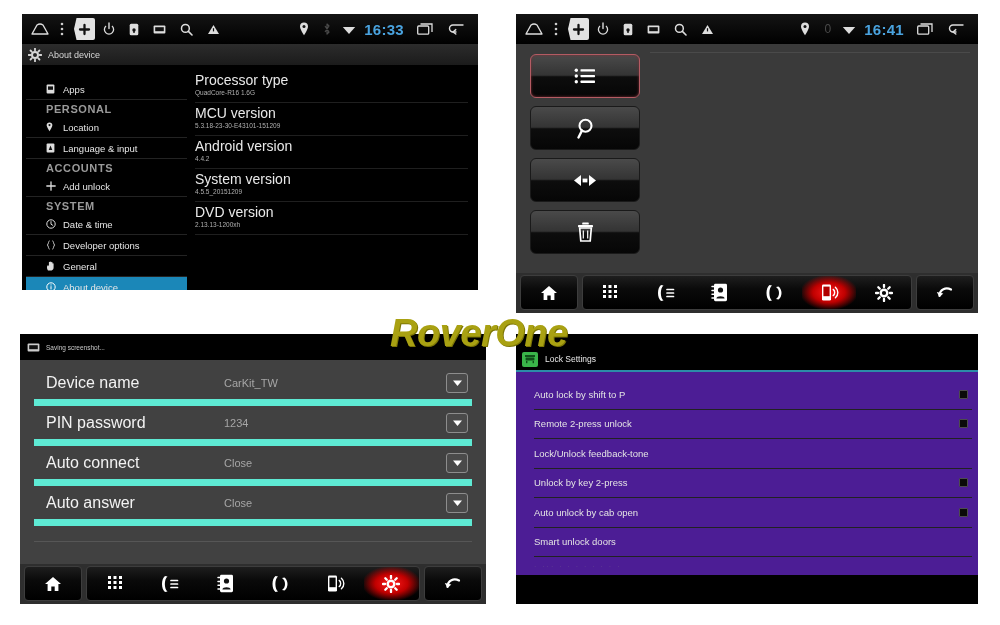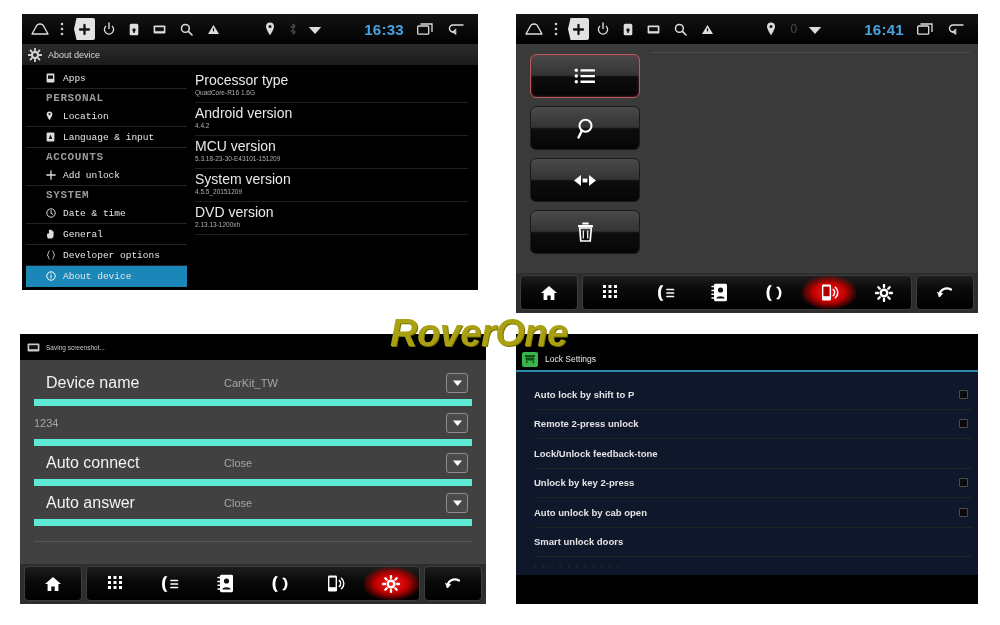--- a/index.html
+++ b/index.html
@@ -47,42 +47,41 @@
     height: 22px;
     flex: 0 0 auto;
   }
   .sb-spacer { flex: 1 1 auto; }
   .sb-time {
     color: #4aa3df;
     font-size: 15px;
     font-weight: bold;
     letter-spacing: 0.3px;
     padding: 0 4px 0 2px;
-    margin-left: 34px;
   }
   .sb-plus {
     background: #e2e2e2;
     color: #111;
     border-radius: 2px;
     padding: 1px 4px;
     clip-path: polygon(12% 0, 100% 0, 100% 100%, 12% 100%, 0 50%);
   }
   .sb-batt { color: #4a4a4a; font-size: 12px; }
 
   
   .sw-header {
     height: 22px;
     background: linear-gradient(#2c2c2c, #1b1b1b);
     display: flex; align-items: center; gap: 6px;
     padding: 0 6px;
     border-bottom: 1px solid #000;
   }
   .sw-header .ttl { color: #d8d8d8; font-size: 9px; }
   .sw-body { display: flex; height: calc(100% - 52px); background: #000; }
-  .sw-list { width: 165px; padding-top: 2px; font-family: Liberation Mono, monospace; }
+  .sw-list { width: 165px; padding-top: 13px; }
   .sw-detail { flex: 1; padding: 4px 0 0 8px; }
 
   .li {
     display: flex; align-items: center; gap: 6px;
     height: 21px;
     padding-left: 20px;
     color: #e6e6e6;
     font-size: 9.5px;
     border-bottom: 1px solid #232323;
     margin-left: 4px;
@@ -166,21 +165,21 @@
     height: 24px; background: #000;
     display: flex; align-items: center; gap: 7px; padding: 0 6px;
     border-bottom: 2px solid #2c8ca8;
   }
   .ls-header .ttl { color: #e8e8e8; font-size: 8.5px; }
   .ls-chip {
     width: 16px; height: 15px; border-radius: 2px;
     background: #3ab54a;
     display: flex; align-items: center; justify-content: center;
   }
-  .ls-body { background: #0f172a; padding: 8px 6px 0 18px; font-weight: bold; }
+  .ls-body { background: #4c1d95; padding: 8px 6px 0 18px; }
   .ls-row {
     display: flex; align-items: center;
     height: 29.5px;
     border-bottom: 1px solid #222;
   }
   .ls-row .lbl { color: #e4e4e4; font-size: 9.5px; flex: 1 1 auto; }
   .ls-row .chk {
     width: 9px; height: 9px;
     border: 1px solid #4d4d4d;
     border-radius: 1px;
@@ -356,61 +355,61 @@
             <svg width="10" height="10" viewBox="0 0 10 10">
                 <circle cx="5" cy="5" r="4.2" fill="none" stroke="#ddd" stroke-width="1"></circle>
                 <path d="M5 2.6 V5.2 L6.8 6.3" fill="none" stroke="#ddd" stroke-width="1" stroke-linecap="round"></path>
               </svg>
           </span>
           <span>Date &amp; time</span>
         </div>
 
         <div class="li">
           <span class="ic">
-            <svg width="9" height="10" viewBox="0 0 9 10">
-                <path d="M2 9.4 C0.6 7.6 0.8 5 1.6 4.4 C2.2 4 2.7 4.6 2.9 5.2 V1.3 C2.9 0.5 4.1 0.5 4.1 1.3 V4.4 V1 C4.1 0.2 5.3 0.2 5.3 1 V4.4 V1.6 C5.3 0.9 6.5 0.9 6.5 1.6 V4.8 V2.7 C6.5 2 7.6 2 7.6 2.7 V6.6 C7.6 8.4 6.6 9.4 5.6 9.4 Z" fill="#ddd"></path>
-              </svg>
-          </span>
-          <span>General</span>
-        </div>
-
-        <div class="li">
-          <span class="ic">
             <svg width="10" height="10" viewBox="0 0 10 10">
                 <path d="M3.6 0.8 C2.4 0.8 2.6 4 1.4 5 C2.6 6 2.4 9.2 3.6 9.2" fill="none" stroke="#ddd" stroke-width="0.9"></path>
                 <path d="M6.4 0.8 C7.6 0.8 7.4 4 8.6 5 C7.4 6 7.6 9.2 6.4 9.2" fill="none" stroke="#ddd" stroke-width="0.9"></path>
               </svg>
           </span>
           <span>Developer options</span>
+        </div>
+
+        <div class="li">
+          <span class="ic">
+            <svg width="9" height="10" viewBox="0 0 9 10">
+                <path d="M2 9.4 C0.6 7.6 0.8 5 1.6 4.4 C2.2 4 2.7 4.6 2.9 5.2 V1.3 C2.9 0.5 4.1 0.5 4.1 1.3 V4.4 V1 C4.1 0.2 5.3 0.2 5.3 1 V4.4 V1.6 C5.3 0.9 6.5 0.9 6.5 1.6 V4.8 V2.7 C6.5 2 7.6 2 7.6 2.7 V6.6 C7.6 8.4 6.6 9.4 5.6 9.4 Z" fill="#ddd"></path>
+              </svg>
+          </span>
+          <span>General</span>
         </div>
 
         <div class="li sel">
           <span class="ic">
             <svg width="10" height="10" viewBox="0 0 10 10">
                 <circle cx="5" cy="5" r="4.2" fill="none" stroke="#fff" stroke-width="1"></circle>
                 <rect x="4.5" y="4.2" width="1" height="3.2" fill="#fff"></rect>
                 <rect x="4.5" y="2.4" width="1" height="1.1" fill="#fff"></rect>
               </svg>
           </span>
           <span>About device</span>
         </div>
       </div>
 
       <div class="sw-detail">
         <div class="dl-row">
           <div class="k">Processor type</div>
           <div class="v">QuadCore-R16 1.6G</div>
         </div>
         <div class="dl-row">
+          <div class="k">MCU version</div>
+          <div class="v">5.3.18-23-30-E43101-151209</div>
+        </div>
+        <div class="dl-row">
           <div class="k">Android version</div>
           <div class="v">4.4.2</div>
-        </div>
-        <div class="dl-row">
-          <div class="k">MCU version</div>
-          <div class="v">5.3.18-23-30-E43101-151209</div>
         </div>
         <div class="dl-row">
           <div class="k">System version</div>
           <div class="v">4.5.5_20151209</div>
         </div>
         <div class="dl-row">
           <div class="k">DVD version</div>
           <div class="v">2.13.13-1200xh</div>
         </div>
       </div>
@@ -669,20 +668,21 @@
       <div class="bt-row">
         <span class="lbl">Device name</span>
         <span class="val">CarKit_TW</span>
         <span class="drop">
           <svg width="11" height="8" viewBox="0 0 11 8">
               <path d="M1 1.6 H10 L5.5 7 Z" fill="#fff"></path>
             </svg>
         </span>
       </div>
       <div class="bt-row">
+        <span class="lbl">PIN password</span>
         <span class="val">1234</span>
         <span class="drop">
           <svg width="11" height="8" viewBox="0 0 11 8">
               <path d="M1 1.6 H10 L5.5 7 Z" fill="#fff"></path>
             </svg>
         </span>
       </div>
       <div class="bt-row">
         <span class="lbl">Auto connect</span>
         <span class="val">Close</span>

